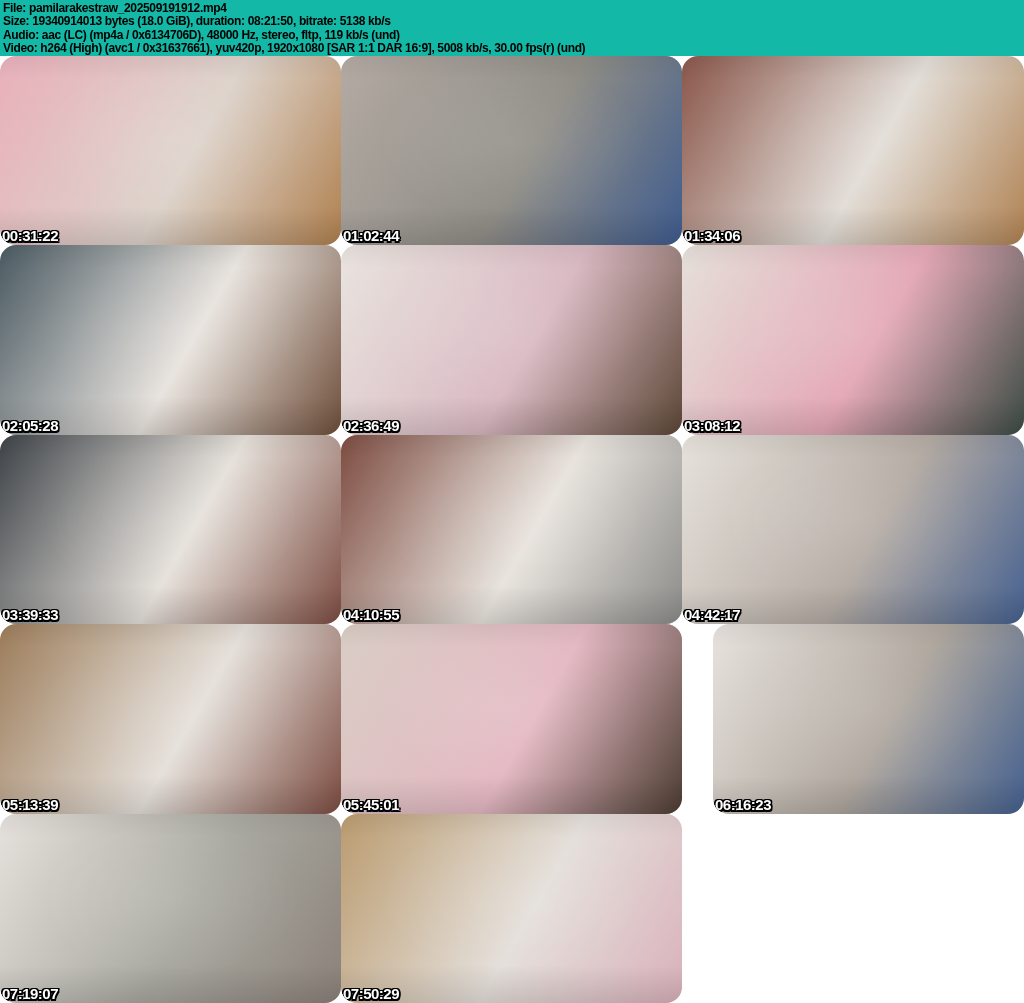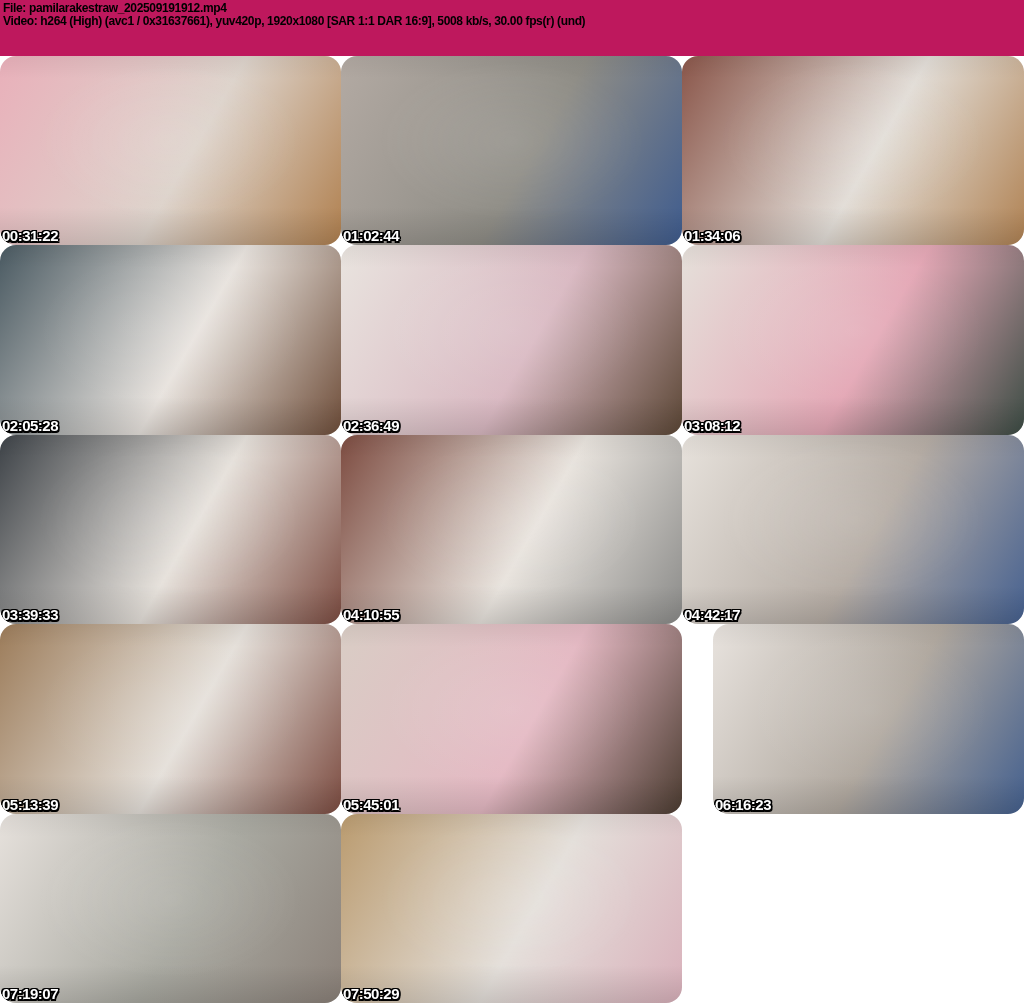--- a/index.html
+++ b/index.html
@@ -14,21 +14,21 @@
     font-family: "Liberation Sans", sans-serif;
   }
   .sheet {
     width: 1024px;
     height: 1003px;
     display: flex;
     flex-direction: column;
   }
   
   .meta {
-    background: #be185d;
+    background: #14b8a6;
     color: #000000;
     height: 56px;
     box-sizing: border-box;
     padding: 2px 0 0 3px;
   }
   .meta-line {
     font-size: 12px;
     font-weight: 700;
     line-height: 13.4px;
     letter-spacing: -0.35px;
@@ -73,20 +73,22 @@
        0     -1.5px 0 #000,  0      1.5px 0 #000;
   }
 </style>
 </head>
 <body>
 
 <div class="sheet">
 
   <header class="meta">
     <div class="meta-line">File: pamilarakestraw_202509191912.mp4</div>
+    <div class="meta-line">Size: 19340914013 bytes (18.0 GiB), duration: 08:21:50, bitrate: 5138 kb/s</div>
+    <div class="meta-line">Audio: aac (LC) (mp4a / 0x6134706D), 48000 Hz, stereo, fltp, 119 kb/s (und)</div>
     <div class="meta-line">Video: h264 (High) (avc1 / 0x31637661), yuv420p, 1920x1080 [SAR 1:1 DAR 16:9], 5008 kb/s, 30.00 fps(r) (und)</div>
   </header>
 
   <div class="grid">
 
     <div class="thumb" style="background: linear-gradient(120deg, rgb(233, 176, 186) 0%, rgb(221, 211, 203) 55%, rgb(176, 128, 79) 100%);">
       <span class="ts">00:31:22</span>
     </div>
     <div class="thumb" style="background: linear-gradient(120deg, rgb(179, 170, 163) 0%, rgb(143, 141, 134) 55%, rgb(63, 92, 142) 100%);">
       <span class="ts">01:02:44</span>

